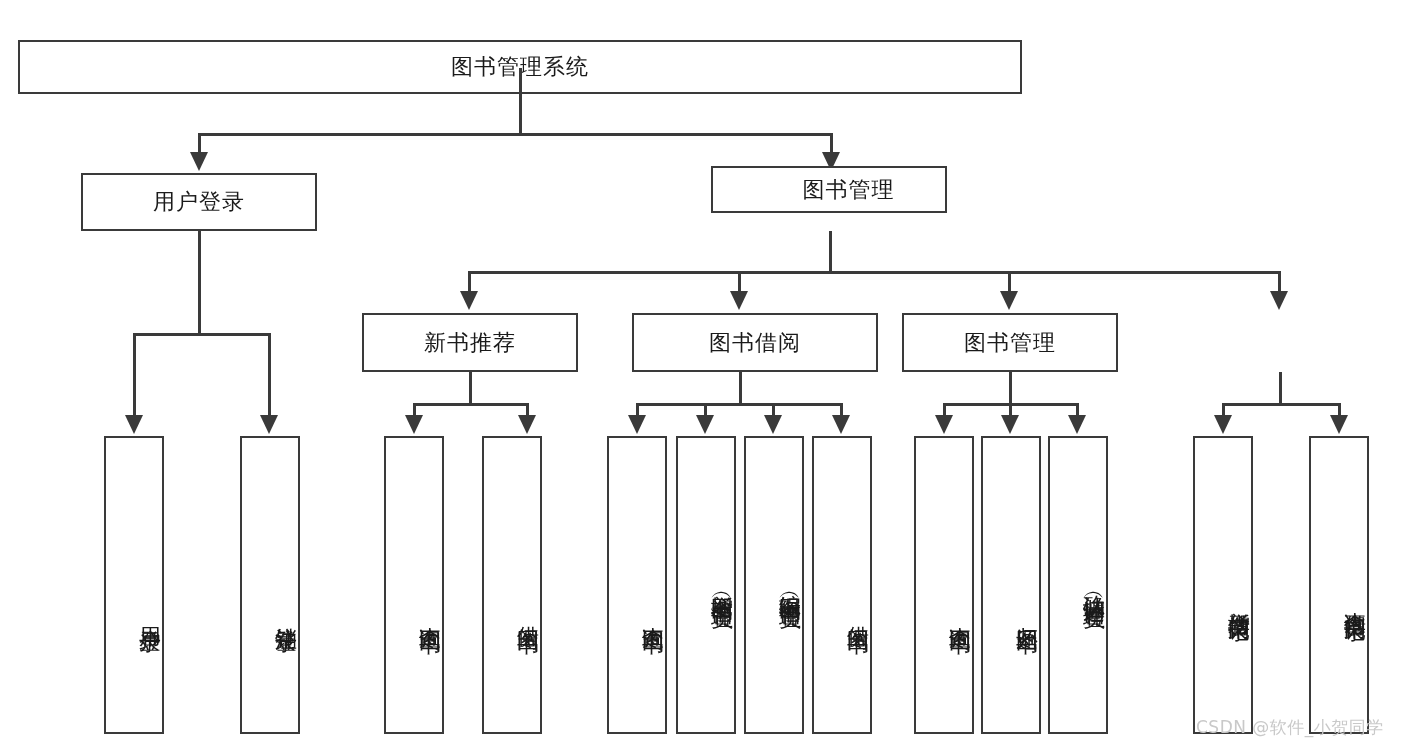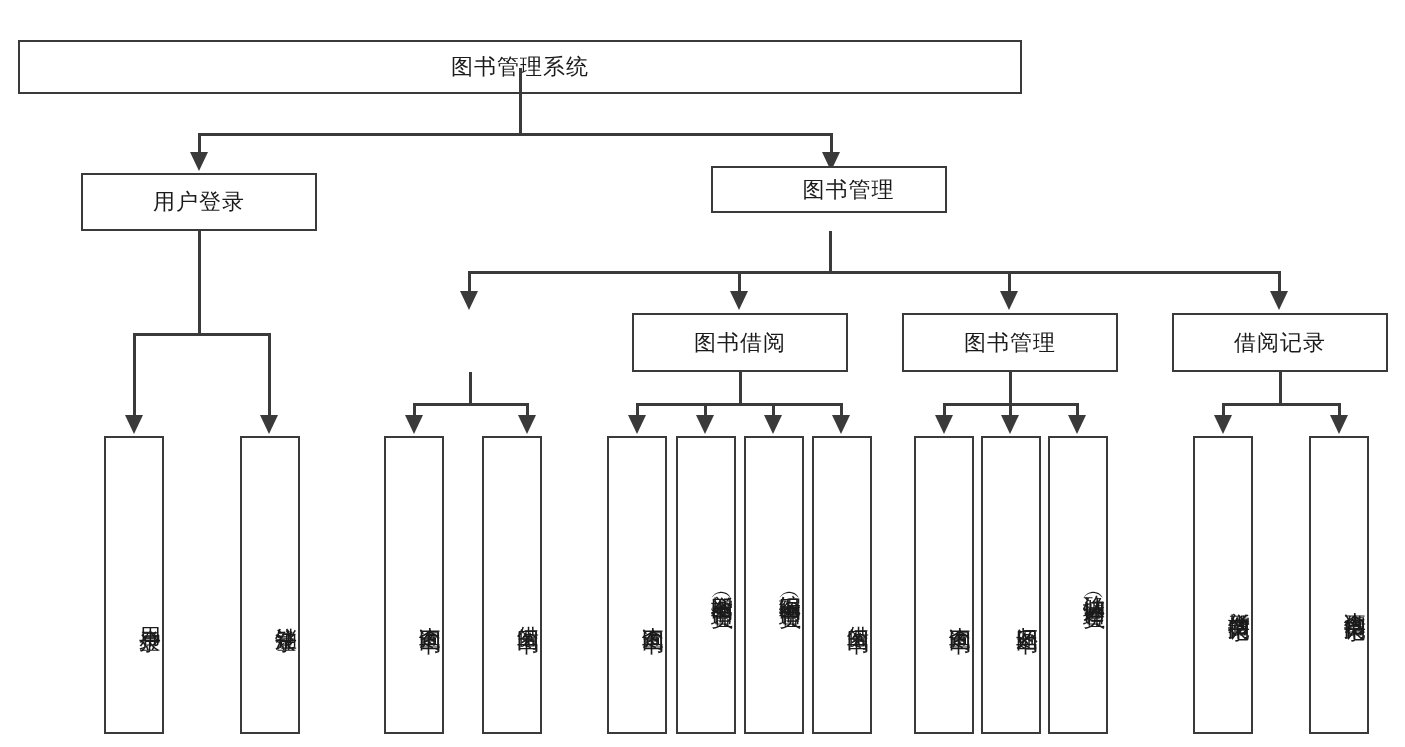--- a/index.html
+++ b/index.html
@@ -101,28 +101,28 @@
   <div class="edge h" style="left:468px; top:271px; width:812px; height:2.5px;"></div>
   <div class="edge v" style="left:468px; top:271px; width:2.5px; height:22px;"></div>
   <div class="arrow" style="left:460px; top:291px;"></div>
   <div class="edge v" style="left:738px; top:271px; width:2.5px; height:22px;"></div>
   <div class="arrow" style="left:730px; top:291px;"></div>
   <div class="edge v" style="left:1008px; top:271px; width:2.5px; height:22px;"></div>
   <div class="arrow" style="left:1000px; top:291px;"></div>
   <div class="edge v" style="left:1278px; top:271px; width:2.5px; height:22px;"></div>
   <div class="arrow" style="left:1270px; top:291px;"></div>
 
-  <div class="node horiz" style="left:632px; top:313px; width:216px; height:59px;">
+  <div class="node horiz" style="left:362px; top:313px; width:216px; height:59px;">
+    <span>新书推荐</span>
+  </div>
+  <div class="node horiz" style="left:632px; top:313px; width:246px; height:59px;">
     <span>图书借阅</span>
   </div>
   <div class="node horiz" style="left:902px; top:313px; width:216px; height:59px;">
     <span>图书管理</span>
-  </div>
-  <div class="node horiz" style="left:1172px; top:313px; width:216px; height:59px;">
-    <span>借阅记录</span>
   </div>
 
   <div class="edge v" style="left:469px; top:372px; width:2.5px; height:33px;"></div>
   <div class="edge h" style="left:413px; top:403px; width:115px; height:2.5px;"></div>
   <div class="edge v" style="left:413px; top:403px; width:2.5px; height:14px;"></div>
   <div class="arrow" style="left:405px; top:415px;"></div>
   <div class="edge v" style="left:526px; top:403px; width:2.5px; height:14px;"></div>
   <div class="arrow" style="left:518px; top:415px;"></div>
 
   <div class="edge v" style="left:739px; top:372px; width:2.5px; height:33px;"></div>
@@ -189,14 +189,15 @@
     <span>确认归还（管理员）</span>
   </div>
 
   <div class="node vert" style="left:1193px; top:436px; width:60px; height:298px; padding-top:36px;">
     <span>新增借阅记录</span>
   </div>
   <div class="node vert" style="left:1309px; top:436px; width:60px; height:298px; padding-top:36px;">
     <span>查询借阅记录</span>
   </div>
 
+  <div class="watermark" style="left:1196px; top:716px;">CSDN @软件_小贺同学</div>
 
 </div>
 
 </body></html>

